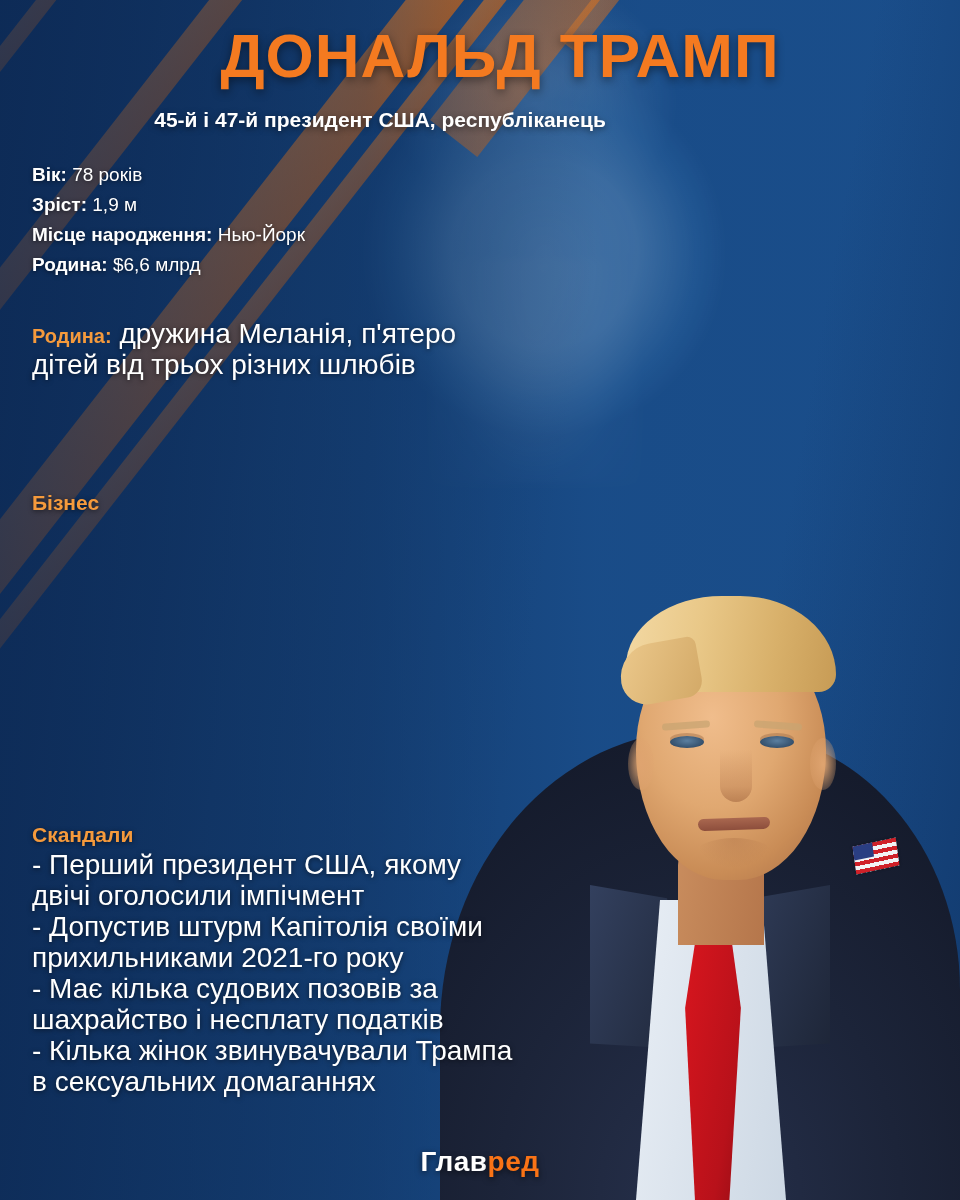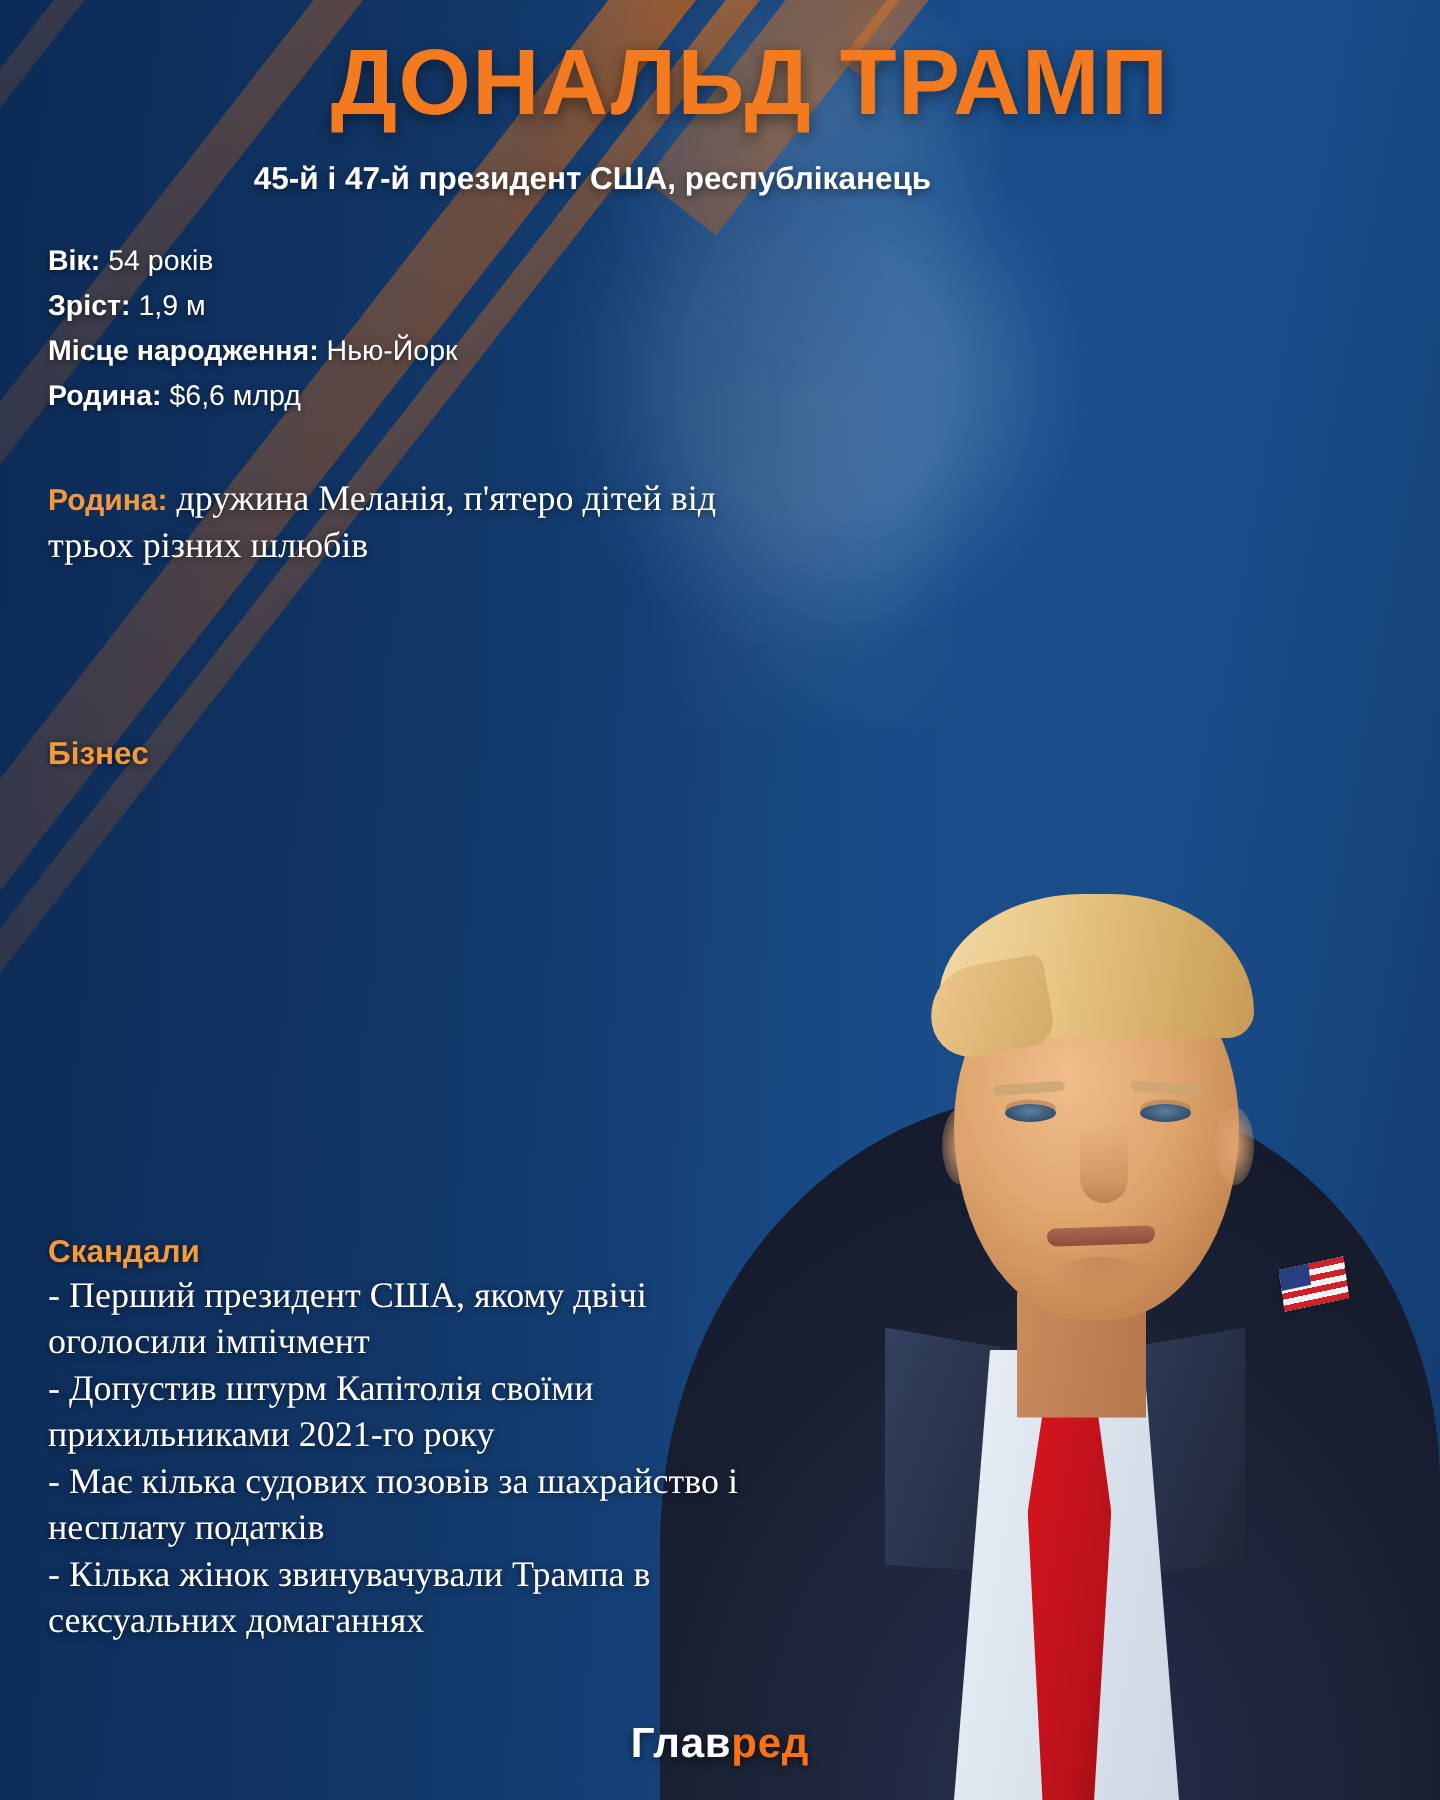--- a/index.html
+++ b/index.html
@@ -259,21 +259,20 @@
   .subtitle {
     position: absolute;
     top: 108px;
     left: 0;
     width: 760px;
     text-align: center;
     font-size: 21px;
     font-weight: bold;
     color: #ffffff;
     text-shadow: 0 2px 6px rgba(0,0,0,.5);
-    padding-left: 15px;
   }
 
   .facts {
     position: absolute;
     left: 32px;
     top: 160px;
     width: 470px;
   }
   .fact {
     font-size: 19px;
@@ -293,26 +292,25 @@
   }
   .block .bhead {
     font-size: 21px;
     font-weight: bold;
     color: #f59a3c;
     margin-bottom: 2px;
     text-shadow: 0 1px 5px rgba(0,0,0,.6);
     margin-top: 36px;
   }
   .block .btext {
-    font-size: 24px;
+    font-size: 28px;
     line-height: 31px;
     color: #ffffff;
     text-shadow: 0 1px 5px rgba(0,0,0,.6);
     white-space: pre-line;
-    font-family: Liberation Serif, serif;
   }
   .block.family { top: 318px; }
   .block.family .inline-head {
     font-size: 20px;
     font-weight: bold;
     color: #f59a3c;
   }
   .block.family .btext { display: inline; }
   .block.business { top: 455px; }
   .block.scandals { top: 787px; }
@@ -369,21 +367,21 @@
     <div class="hair"></div>
     <div class="flag-pin"></div>
   </div>
 
   <div class="title">ДОНАЛЬД ТРАМП</div>
   <div class="subtitle">45-й і 47-й президент США, республіканець</div>
 
   <div class="facts">
     <div class="fact">
       <span class="k">Вік:</span>
-      <span>54 років</span>
+      <span>78 років</span>
     </div>
     <div class="fact">
       <span class="k">Зріст:</span>
       <span>1,9 м</span>
     </div>
     <div class="fact">
       <span class="k">Місце народження:</span>
       <span>Нью-Йорк</span>
     </div>
     <div class="fact">

